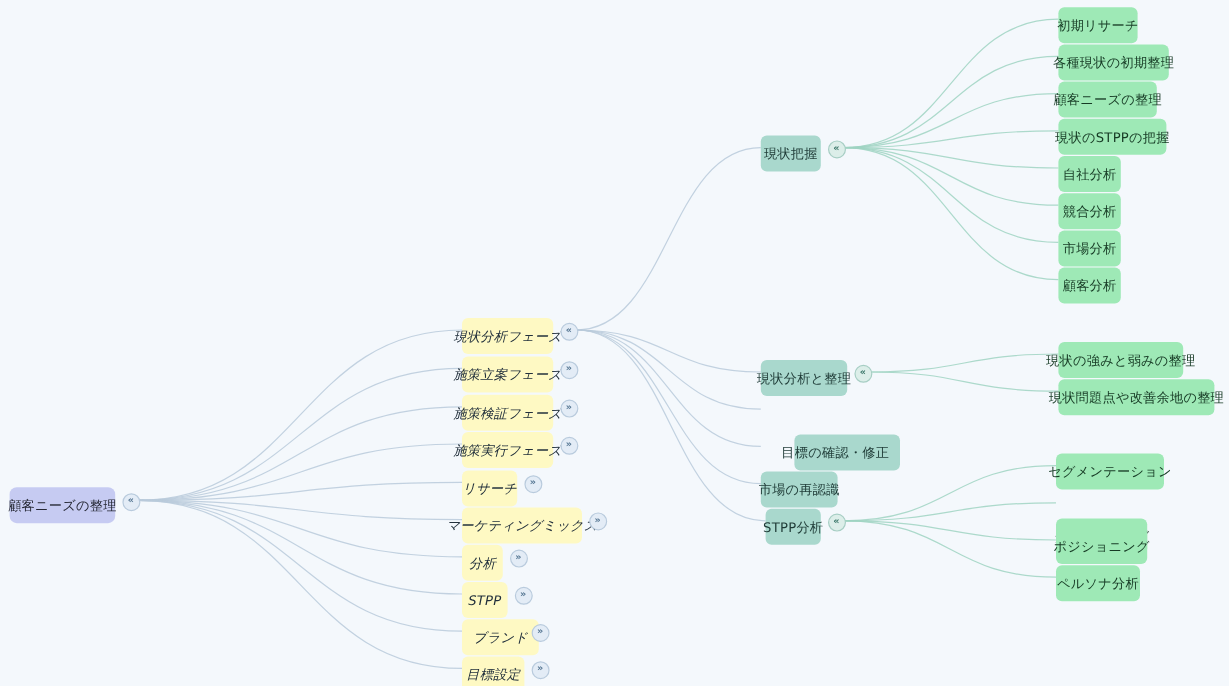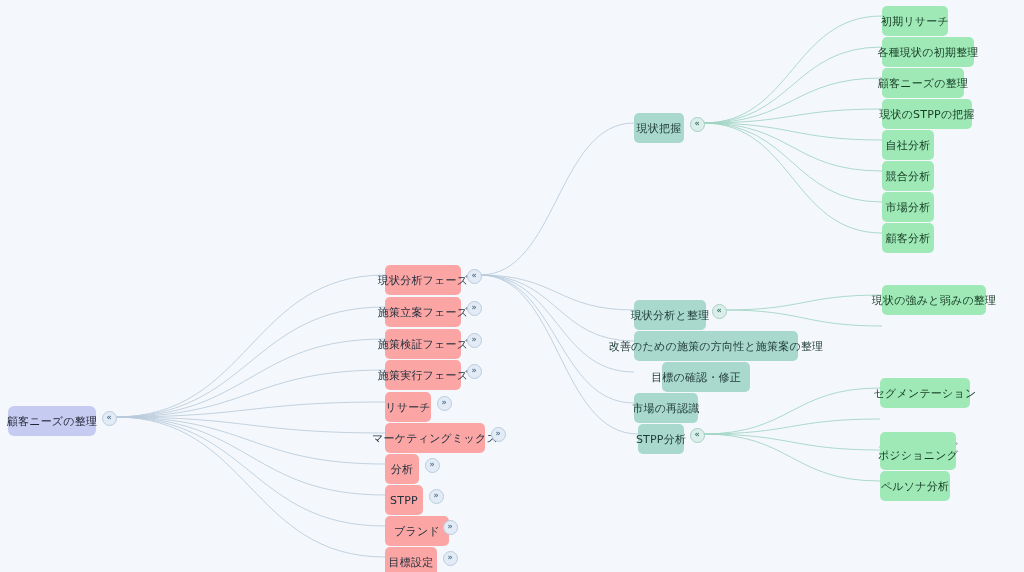--- a/index.html
+++ b/index.html
@@ -40,22 +40,23 @@
     z-index: 2;
   }
   .node.root {
     background: #c6cbf2;
     color: #242733;
     height: 22px;
     font-size: 11px;
     border-radius: 6px;
   }
   .node.lvl2 {
-    background: #fca5a5;
+    background: #fef9c3;
     color: #22303c;
+    font-style: italic;
   }
   .node.lvl3-teal {
     background: #a9d8cd;
     color: #1e3a36;
   }
   .node.lvl4-green {
     background: #9ee9b6;
     color: #163a24;
   }
   .toggle {
@@ -195,23 +196,20 @@
     </div>
     <div class="toggle teal" style="left: 689.5px; top: 116.5px;">
       <span>«</span>
     </div>
     <div class="node lvl3-teal" style="left: 634px; top: 300px; width: 72px; height: 20px;">
       <span>現状分析と整理</span>
     </div>
     <div class="toggle teal" style="left: 711.5px; top: 303.5px;">
       <span>«</span>
     </div>
-    <div class="node lvl3-teal" style="left: 634px; top: 331px; width: 164px; height: 20px;">
-      <span>改善のための施策の方向性と施策案の整理</span>
-    </div>
     <div class="node lvl3-teal" style="left: 662px; top: 362px; width: 88px; height: 20px; justify-content: flex-end;">
       <span>目標の確認・修正</span>
     </div>
     <div class="node lvl3-teal" style="left: 634px; top: 393px; width: 64px; height: 20px; justify-content: center;">
       <span>市場の再認識</span>
     </div>
     <div class="node lvl3-teal" style="left: 638px; top: 424px; width: 46px; height: 20px;">
       <span>STPP分析</span>
     </div>
     <div class="toggle teal" style="left: 689.5px; top: 427.5px;">
@@ -236,20 +234,23 @@
       <span>競合分析</span>
     </div>
     <div class="node lvl4-green" style="left: 882px; top: 192px; width: 52px; height: 20px; justify-content: center;">
       <span>市場分析</span>
     </div>
     <div class="node lvl4-green" style="left: 882px; top: 223px; width: 52px; height: 20px;">
       <span>顧客分析</span>
     </div>
     <div class="node lvl4-green" style="left: 882px; top: 285px; width: 104px; height: 20px;">
       <span>現状の強みと弱みの整理</span>
+    </div>
+    <div class="node lvl4-green" style="left: 882px; top: 316px; width: 130px; height: 20px;">
+      <span>現状問題点や改善余地の整理</span>
     </div>
     <div class="node lvl4-green" style="left: 880px; top: 378px; width: 90px; height: 20px;">
       <span>セグメンテーション</span>
     </div>
     <div class="node lvl4-green" style="left: 880px; top: 432px; width: 76px; height: 20px;">
       <span>ターゲティング</span>
     </div>
     <div class="node lvl4-green" style="left: 880px; top: 440px; width: 76px; height: 20px;">
       <span>ポジショニング</span>
     </div>

